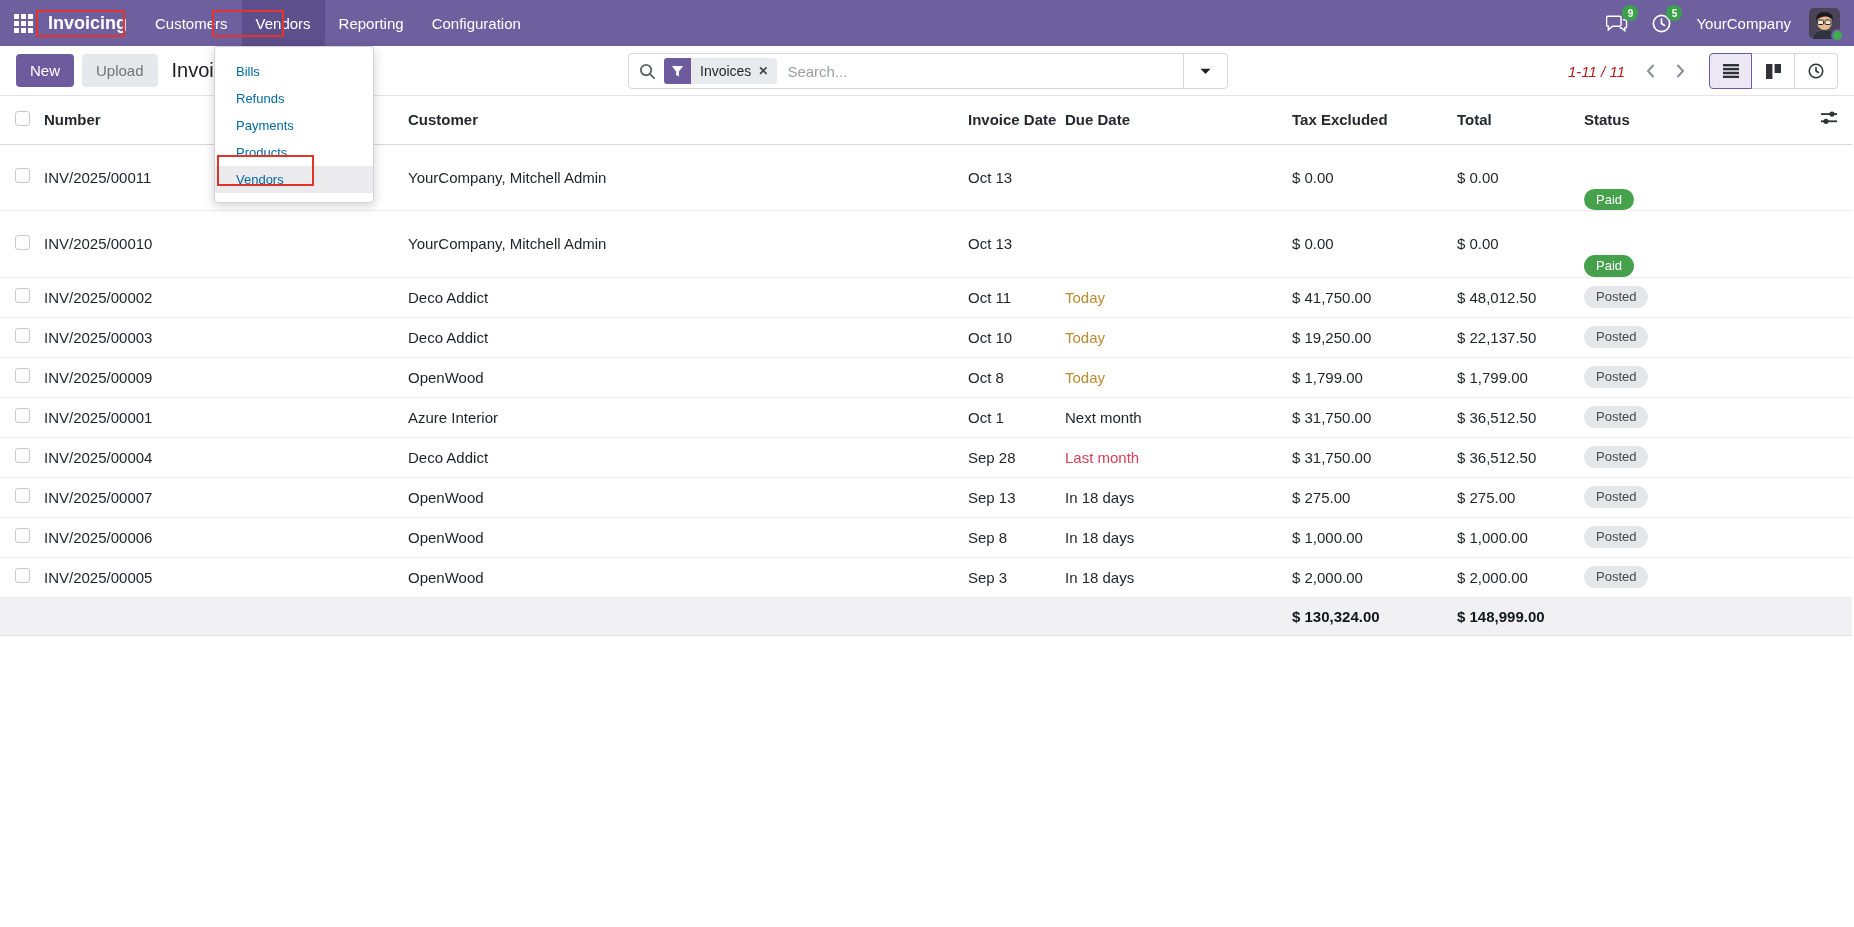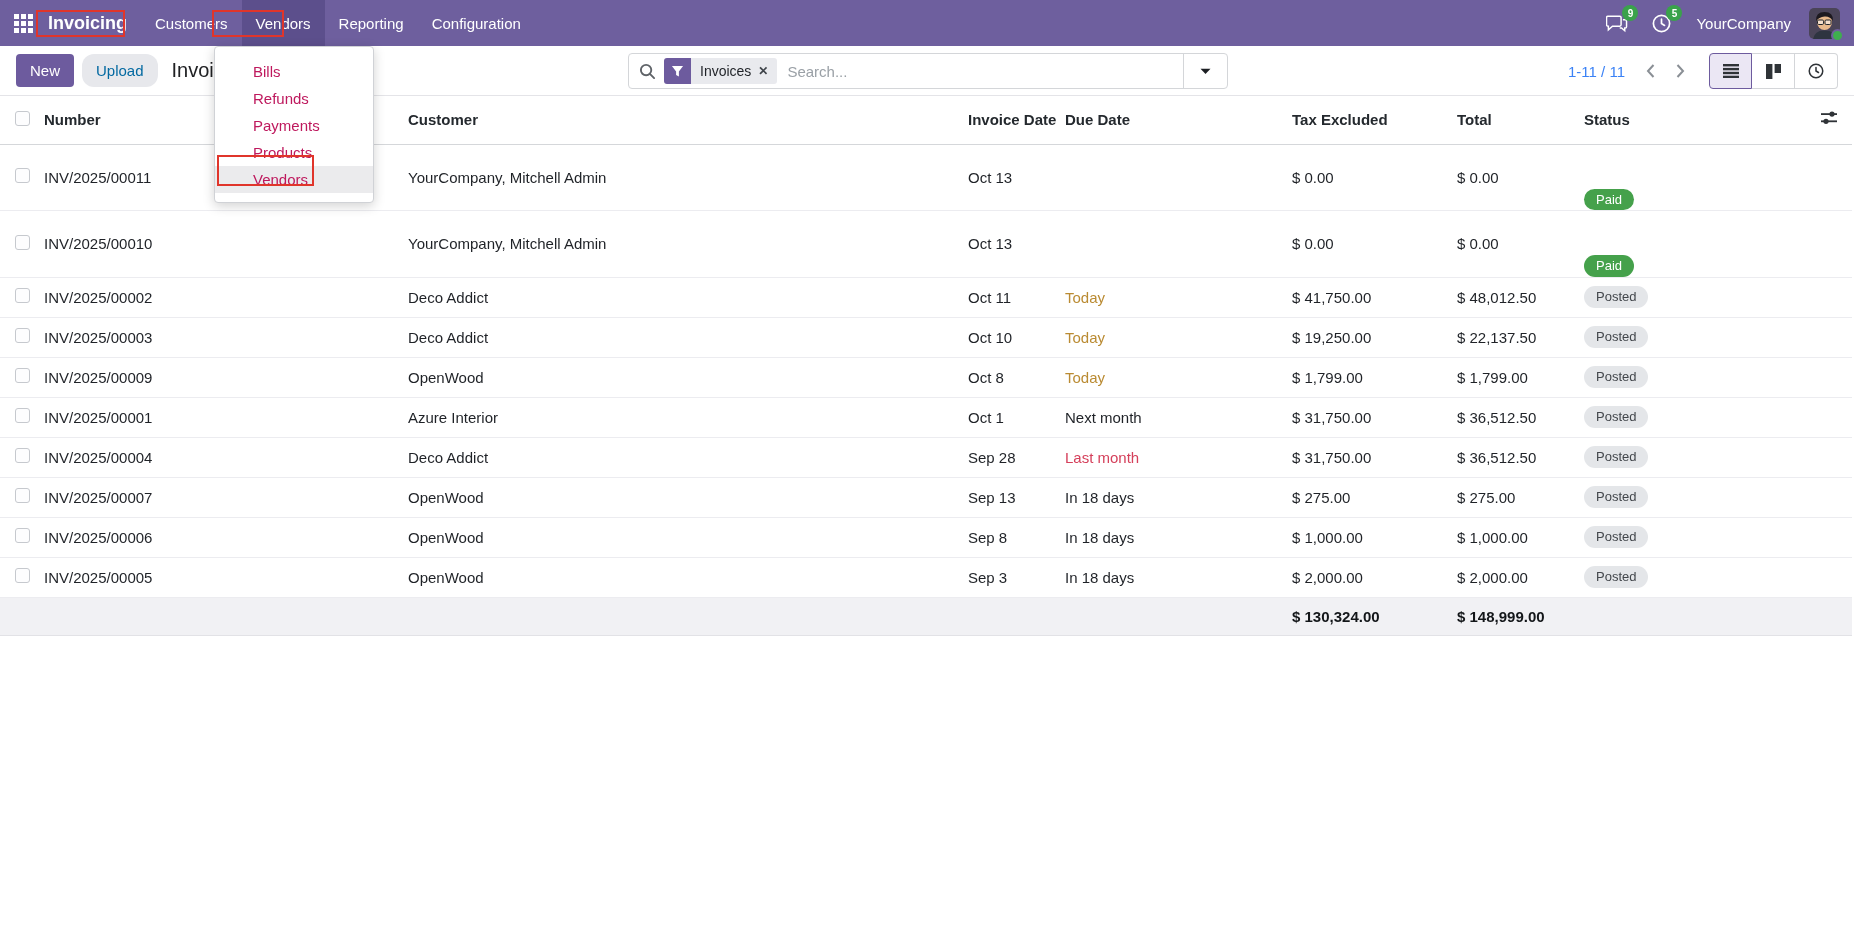--- a/index.html
+++ b/index.html
@@ -20,36 +20,36 @@
   .nav-badge { position:absolute; top:-5px; right:-8px; min-width:16px; height:16px; border-radius:8px; background:#3aa24b; color:#fff; font-size:10px; font-weight:700; display:flex; align-items:center; justify-content:center; padding:0 4px; }
   .company-name { font-size:15px; margin-left:4px; }
   .avatar { width:31px; height:31px; border-radius:5px; position:relative; overflow:visible; cursor:pointer; }
   .avatar svg { border-radius:5px; display:block; }
   .presence-dot { position:absolute; right:-4px; bottom:-3px; width:13px; height:13px; border-radius:50%; background:#3fae4f; border:2px solid #6e5f9e; }
 
   
   .control-panel { height:50px; display:flex; align-items:center; padding:0 16px; border-bottom:1px solid #e4e4e8; position:relative; background:#fff; }
   .btn { height:33px; border-radius:4px; border:none; font-size:15px; font-family:Liberation Sans, sans-serif; padding:0 14px; cursor:pointer; }
   .btn-primary { background:#6d5b9e; color:#fff; }
-  .btn-secondary { background:#e7e8ec; color:#0369a1; margin-left:8px;border-radius:12px; }
+  .btn-secondary { background:#e7e8ec; color:#737373; margin-left:8px; }
   .breadcrumb { font-size:20px; margin-left:14px; display:flex; align-items:center; gap:6px; }
   .gear-glyph { font-size:13px; color:#4a4f55; cursor:pointer; }
 
   .search-group { position:absolute; left:628px; top:7px; width:600px; height:36px; display:flex; border:1px solid #d4d6d9; border-radius:4px; background:#fff; }
   .search-main { flex:1; display:flex; align-items:center; padding:0 8px 0 10px; }
   .facet { display:flex; align-items:stretch; height:26px; border-radius:3px; overflow:hidden; margin-left:8px; }
   .facet-icon { width:27px; background:#6d5b9e; display:flex; align-items:center; justify-content:center; }
   .facet-body { background:#e9eaee; display:flex; align-items:center; gap:7px; padding:0 9px; font-size:14px; color:#1f2227; }
   .facet-close { font-size:12px; font-weight:700; color:#3f444a; cursor:pointer; }
   .search-input { border:none; outline:none; flex:1; font-size:15px; font-family:inherit; margin-left:10px; color:#202124; background:transparent; }
   .search-input::placeholder { color:#9aa0a6; }
   .search-toggle { width:44px; border-left:1px solid #d4d6d9; display:flex; align-items:center; justify-content:center; cursor:pointer; color:#1c1f23; font-size:10px; }
 
   .cp-right { position:absolute; right:16px; top:7px; display:flex; align-items:center; height:36px; }
-  .pager-text { font-size:15px; color:#3b82f6; margin-right:10px; }
+  .pager-text { font-size:15px; color:#b91c1c; margin-right:10px;font-style:italic; }
   .pager-btn { width:30px; height:36px; background:none; border:none; color:#8a8f95; display:flex; align-items:center; justify-content:center; cursor:pointer; }
   .switcher { display:flex; margin-left:14px; }
   .sw-btn { width:43px; height:36px; background:#fff; border:1px solid #d4d6d9; display:flex; align-items:center; justify-content:center; cursor:pointer; }
   .sw-btn:first-child { border-radius:4px 0 0 4px; }
   .sw-btn:last-child { border-radius:0 4px 4px 0; }
   .sw-btn + .sw-btn { border-left:none; }
   .sw-btn.active { border:1px solid #6d5b9e; background:#ebe7f4; }
   .sw-btn.active + .sw-btn { border-left:none; }
 
   
@@ -64,21 +64,21 @@
   .badge { display:inline-block; font-size:13px; font-weight:500; border-radius:999px; padding:3px 12px; line-height:1.2; }
   .badge.paid { background:#45a14b; color:#fff;margin-top:44px; }
   .badge.posted { background:#e4e6e9; color:#43474c; }
   .due-warning { color:#ba8b33; }
   .due-danger { color:#d5405b; }
   .due-normal { color:#1f2227; }
   tfoot td { height:38px; background:#f1f1f4; border-top:1px solid #c7cacd; border-bottom:1px solid #e2e2e6; font-weight:700; color:#131619; }
 
   
   .dropdown { position:absolute; left:214px; top:46px; width:160px; background:#fff; border:1px solid #d0d2d6; border-radius:4px; box-shadow:0 3px 12px rgba(0,0,0,.18); padding:11px 0 9px 0; z-index:50; }
-  .dd-item { height:27px; display:flex; align-items:center; padding-left:38px; font-size:15px; color:#be185d; cursor:pointer; }
+  .dd-item { height:27px; display:flex; align-items:center; padding-left:21px; font-size:13px; color:#0369a1; cursor:pointer; }
   .dd-item.hovered { background:#ebebed; }
 
   
   .anno { position:absolute; border:2px solid #e0352b; z-index:60; pointer-events:none; }
   .anno-invoicing { left:36px; top:10px; width:89px; height:27px; }
   .anno-vendors { left:212px; top:10px; width:72px; height:27px; }
   .anno-payments { left:217px; top:155px; width:97px; height:31px; }
 </style>
 </head>
 <body>

